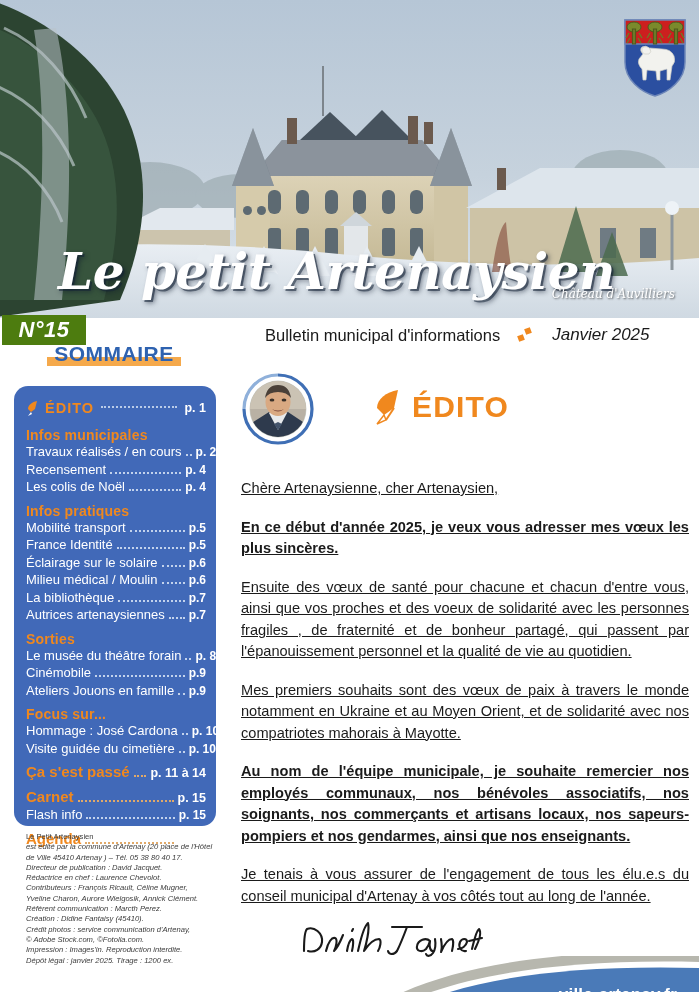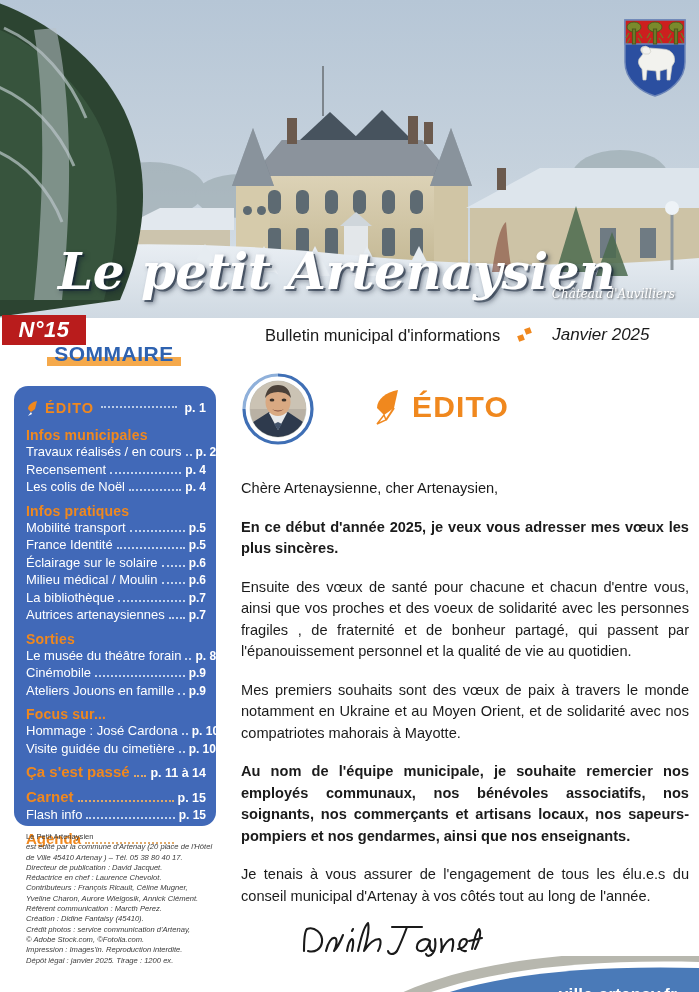--- a/index.html
+++ b/index.html
@@ -26,21 +26,21 @@
   .photo-caption{
     position:absolute;right:24px;top:287px;
     font-family:"DejaVu Serif","Liberation Serif",serif;
     font-style:italic;font-size:12px;color:#ffffff;
     text-shadow:1px 1px 2px rgba(0,0,0,.6);white-space:nowrap;
   }
 
   
   .subbar{position:absolute;left:0;top:318px;width:699px;height:36px;background:#ffffff;}
   .issue-badge{
-    position:absolute;left:2px;top:315px;width:84px;height:30px;background:#b91c1c;
+    position:absolute;left:2px;top:315px;width:84px;height:30px;background:#4d7c0f;
     color:#fff;font-style:italic;font-weight:700;font-size:22px;
     display:flex;align-items:center;justify-content:center;letter-spacing:0.5px;
   }
   .subtitle{
     position:absolute;left:265px;top:318px;width:430px;height:34px;
     display:flex;align-items:center;gap:18px;
     font-size:16.5px;color:#1a1a1a;white-space:nowrap;
   }
   .subtitle .dot-pair{display:inline-block;width:16px;height:16px;position:relative;flex:0 0 auto;}
   .subtitle .dot-pair i{position:absolute;width:6px;height:6px;background:#f0881e;transform:rotate(-20deg);}
@@ -104,21 +104,21 @@
 
   .edito-head{
     position:absolute;left:372px;top:382px;height:50px;display:flex;align-items:center;gap:6px;
   }
   .edito-head .quill-lg{width:34px;height:38px;flex:0 0 auto;}
   .edito-head .ttl{font-weight:700;font-size:30px;color:#f0881e;letter-spacing:1.2px;}
 
   
   .article{
     position:absolute;left:241px;top:478px;width:448px;
-    font-size:14.6px;line-height:21.5px;color:#1b1b1b;text-align:justify;
+    font-size:14.6px;line-height:21.5px;color:#1b1b1b;text-align:justify;text-decoration:underline;
   }
   .article p{margin:0 0 17px 0;}
   .article p.b{font-weight:700;}
   .article p.last{margin-bottom:0;}
 
   
   .signature{position:absolute;left:296px;top:915px;width:190px;height:52px;}
   .signature svg{display:block;width:190px;height:52px;}
 
   .swoosh{position:absolute;left:355px;top:956px;width:344px;height:64px;overflow:hidden;}

